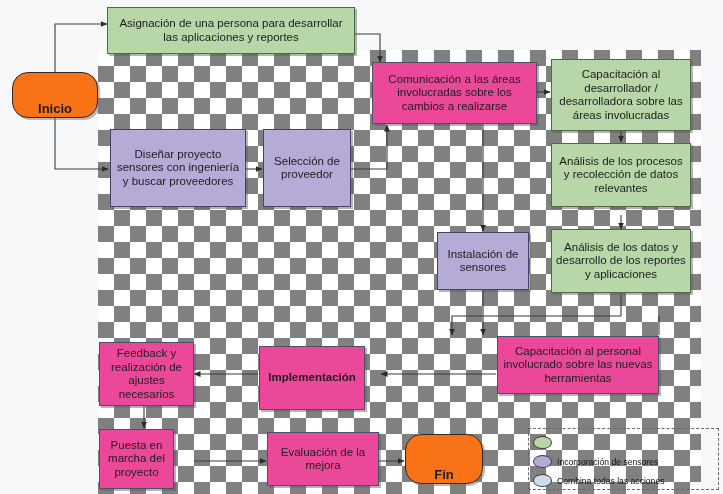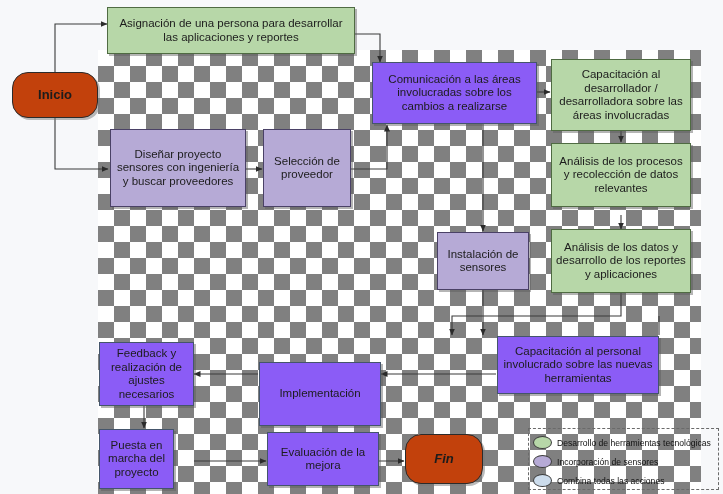--- a/index.html
+++ b/index.html
@@ -48,28 +48,29 @@
     text-align: center;
     font-size: 11.5px;
     line-height: 13.5px;
     color: #1c1c1c;
     border: 1px solid #3b3b3b;
     padding: 2px 4px;
     box-shadow: 2px 2px 0 rgba(90,90,90,0.45);
   }
   .node.green  { background: #b7d7a8; border-color: #4f6b42; }
   .node.purple { background: #b6aad6; border-color: #4a4166; }
-  .node.blue   { background: #8b5cf6; border-color: #44556b; align-items: center; }
+  .node.blue   { background: #ec4899; border-color: #44556b; align-items: center; }
   .node.term {
-    background: #c2410c;
+    background: #f97316;
     border: 1.5px solid #2b2b2b;
     border-radius: 16px;
     font-weight: bold;
     font-size: 13px;
     box-shadow: 2px 2px 0 rgba(120,120,120,0.5);
+    align-items: flex-end;
   }
   .node span { display: block; width: 100%; }
 
   
   #legend {
     position: absolute;
     left: 528px;
     top: 428px;
     width: 191px;
     height: 62px;
@@ -184,44 +185,43 @@
   </div>
 
   <div class="node green" style="left:551px; top:229px; width:140px; height:64px;">
     <span>Análisis de los datos y desarrollo de los reportes y aplicaciones</span>
   </div>
 
   <div class="node blue" style="left:99px; top:342px; width:95px; height:64px;">
     <span>Feedback y realización de ajustes necesarios</span>
   </div>
 
-  <div class="node blue" style="left:259px; top:362px; width:122px; height:64px;">
+  <div class="node blue" style="left:259px; top:346px; width:106px; height:64px;font-weight:bold;">
     <span>Implementación</span>
   </div>
 
   <div class="node blue" style="left:497px; top:336px; width:162px; height:58px;">
     <span>Capacitación al personal involucrado sobre las nuevas herramientas</span>
   </div>
 
   <div class="node blue" style="left:99px; top:429px; width:75px; height:60px;">
     <span>Puesta en marcha del proyecto</span>
   </div>
 
   <div class="node blue" style="left:267px; top:432px; width:112px; height:54px;">
     <span>Evaluación de la mejora</span>
   </div>
 
-  <div class="node term" style="left:405px; top:434px; width:78px; height:50px;font-style:italic;">
+  <div class="node term" style="left:405px; top:434px; width:78px; height:50px;">
     <span>Fin</span>
   </div>
 
   <div id="legend">
     <div class="legend-row dev">
       <span class="legend-marker"></span>
-      <span>Desarrollo de herramientas tecnológicas</span>
     </div>
     <div class="legend-row sens">
       <span class="legend-marker"></span>
       <span>Incorporación de sensores</span>
     </div>
     <div class="legend-row comb">
       <span class="legend-marker"></span>
       <span>Combina todas las acciones</span>
     </div>
   </div>

